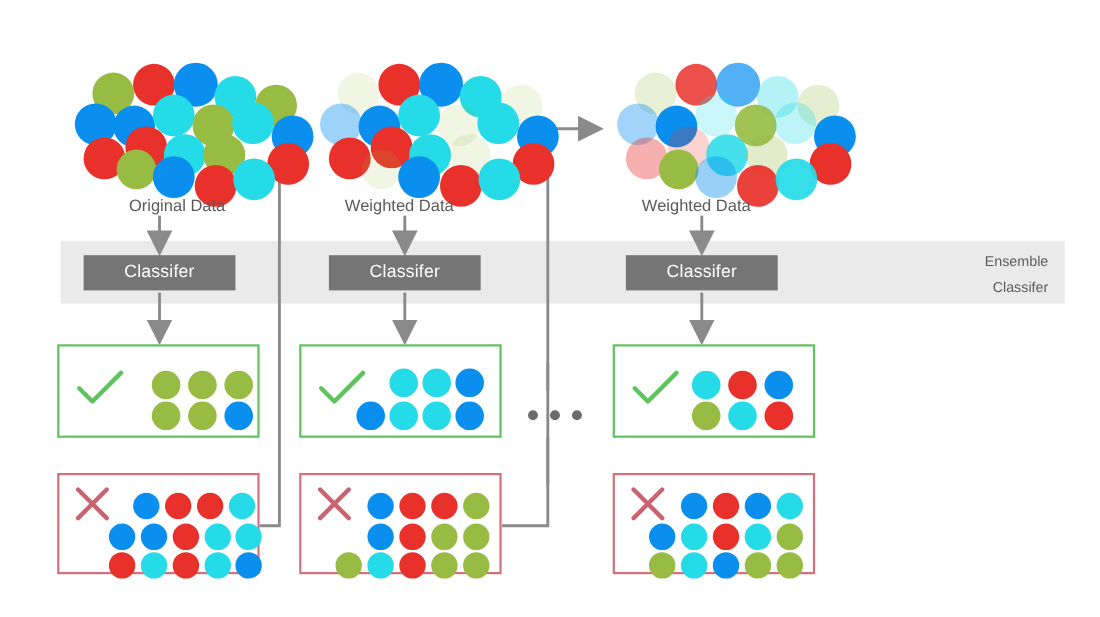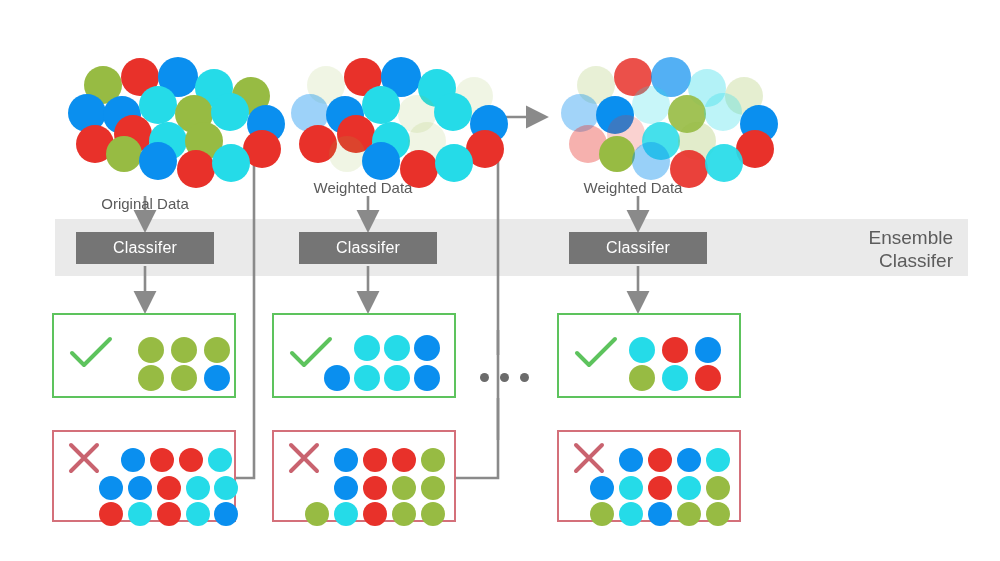--- a/index.html
+++ b/index.html
@@ -1,21 +1,21 @@
 <!DOCTYPE html>
 <html><head>
 <meta charset="utf-8">
 <style>
   html,body{margin:0;padding:0;background:#ffffff;}
   body{width:1000px;height:561px;position:relative;overflow:hidden;
        font-family:"Liberation Sans","DejaVu Sans",sans-serif;}
   #stage{position:absolute;left:0;top:0;width:1000px;height:561px;}
 
   .band{position:absolute;background:#eaeaea;}
-  .band-label{position:absolute;color:#5c5c5c;font-size:19px;line-height:23px;
+  .band-label{position:absolute;color:#5c5c5c;font-size:13px;line-height:23px;
               text-align:right;white-space:pre-line;}
 
   .cluster{position:absolute;}
   .dot{position:absolute;border-radius:50%;}
 
   .data-label{position:absolute;color:#5a5a5a;font-size:15px;text-align:center;white-space:nowrap;}
 
   .clf-box{position:absolute;background:#757575;display:flex;align-items:center;justify-content:center;}
   .clf-box span{color:#ffffff;font-size:16px;letter-spacing:.2px;}
 
@@ -85,21 +85,21 @@
         <div class="dot" style="left: 6px; top: 73px; width: 38px; height: 38px; background: rgb(232, 49, 42);"></div>
         <div class="dot" style="left: 44px; top: 63px; width: 38px; height: 38px; background: rgb(232, 49, 42);"></div>
         <div class="dot" style="left: 79px; top: 70px; width: 38px; height: 38px; background: rgb(37, 219, 232);"></div>
         <div class="dot" style="left: 115px; top: 70px; width: 38px; height: 38px; background: rgb(151, 187, 67);"></div>
         <div class="dot" style="left: 173px; top: 78px; width: 38px; height: 38px; background: rgb(232, 49, 42);"></div>
         <div class="dot" style="left: 36px; top: 84px; width: 36px; height: 36px; background: rgb(151, 187, 67);"></div>
         <div class="dot" style="left: 69px; top: 90px; width: 38px; height: 38px; background: rgb(10, 143, 239);"></div>
         <div class="dot" style="left: 107px; top: 98px; width: 38px; height: 38px; background: rgb(232, 49, 42);"></div>
         <div class="dot" style="left: 142px; top: 92px; width: 38px; height: 38px; background: rgb(37, 219, 232);"></div>
       </div>
-      <div class="data-label" style="left: 60px; top: 179px; width: 170px; margin-top: 16px;">Original Data</div>
+      <div class="data-label" style="left: 76px; top: 179px; width: 170px;">Original Data</div>
       <div class="clf-box" style="left: 76px; top: 232px; width: 138px; height: 32px; background: rgb(117, 117, 117);">
         <span>Classifer</span>
       </div>
       <div class="resbox ok" style="left: 52px; top: 313px; width: 184px; height: 85px; border-color: rgb(93, 195, 93);">
         <svg class="mark" width="46" height="36" viewBox="0 0 46 36" style="left: 14px; top: 20px;">
           <path d="M4,18 L16,30 L42,4" fill="none" stroke="#5dc35d" stroke-width="4" stroke-linecap="round" stroke-linejoin="round"></path>
         </svg>
         <div class="rdot" style="left: 84px; top: 22px; width: 26px; height: 26px; background: rgb(151, 187, 67);"></div>
         <div class="rdot" style="left: 117px; top: 22px; width: 26px; height: 26px; background: rgb(151, 187, 67);"></div>
         <div class="rdot" style="left: 150px; top: 22px; width: 26px; height: 26px; background: rgb(151, 187, 67);"></div>

